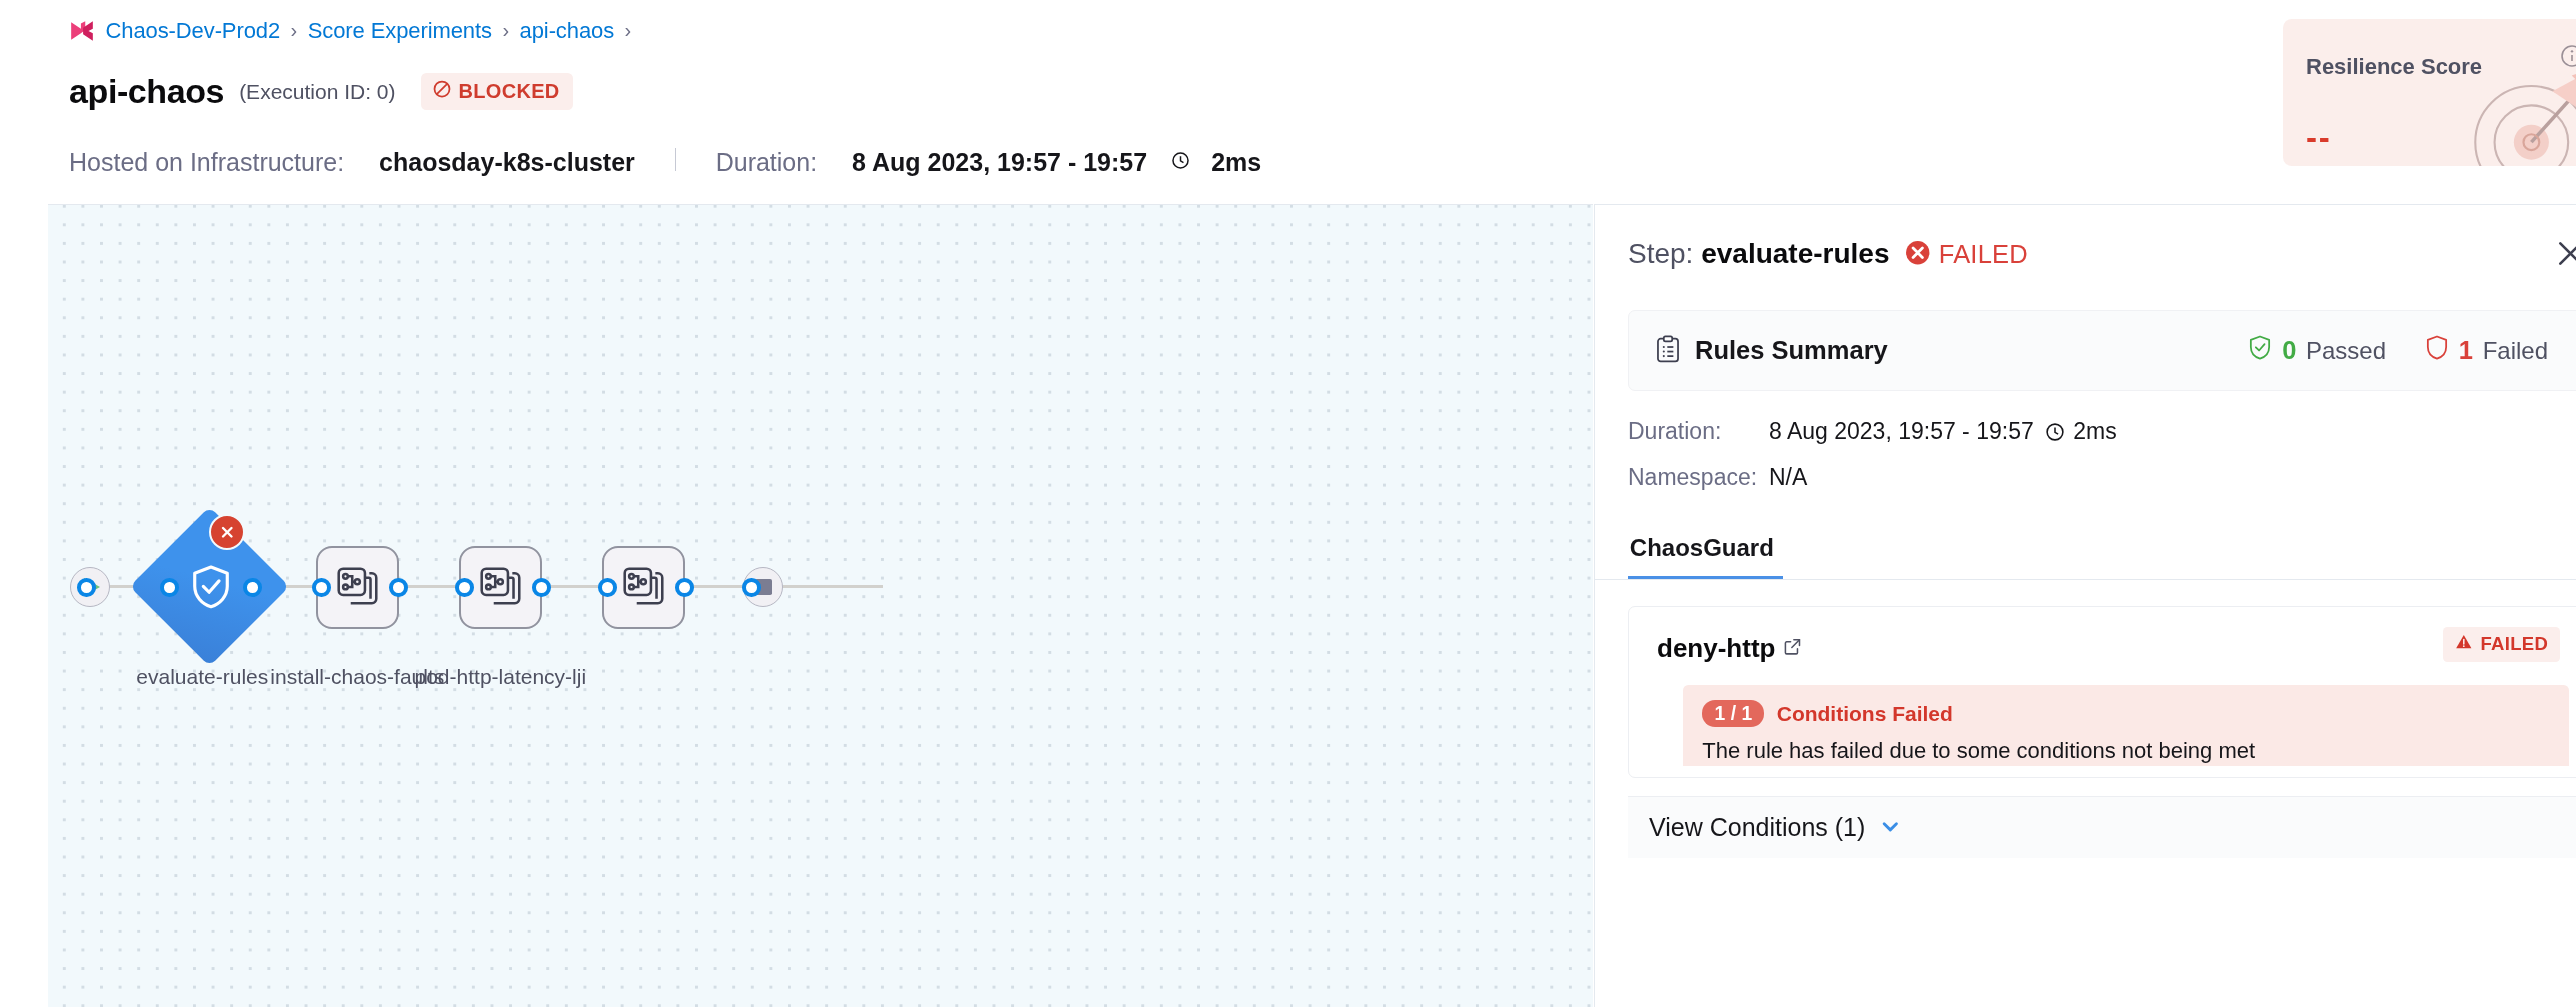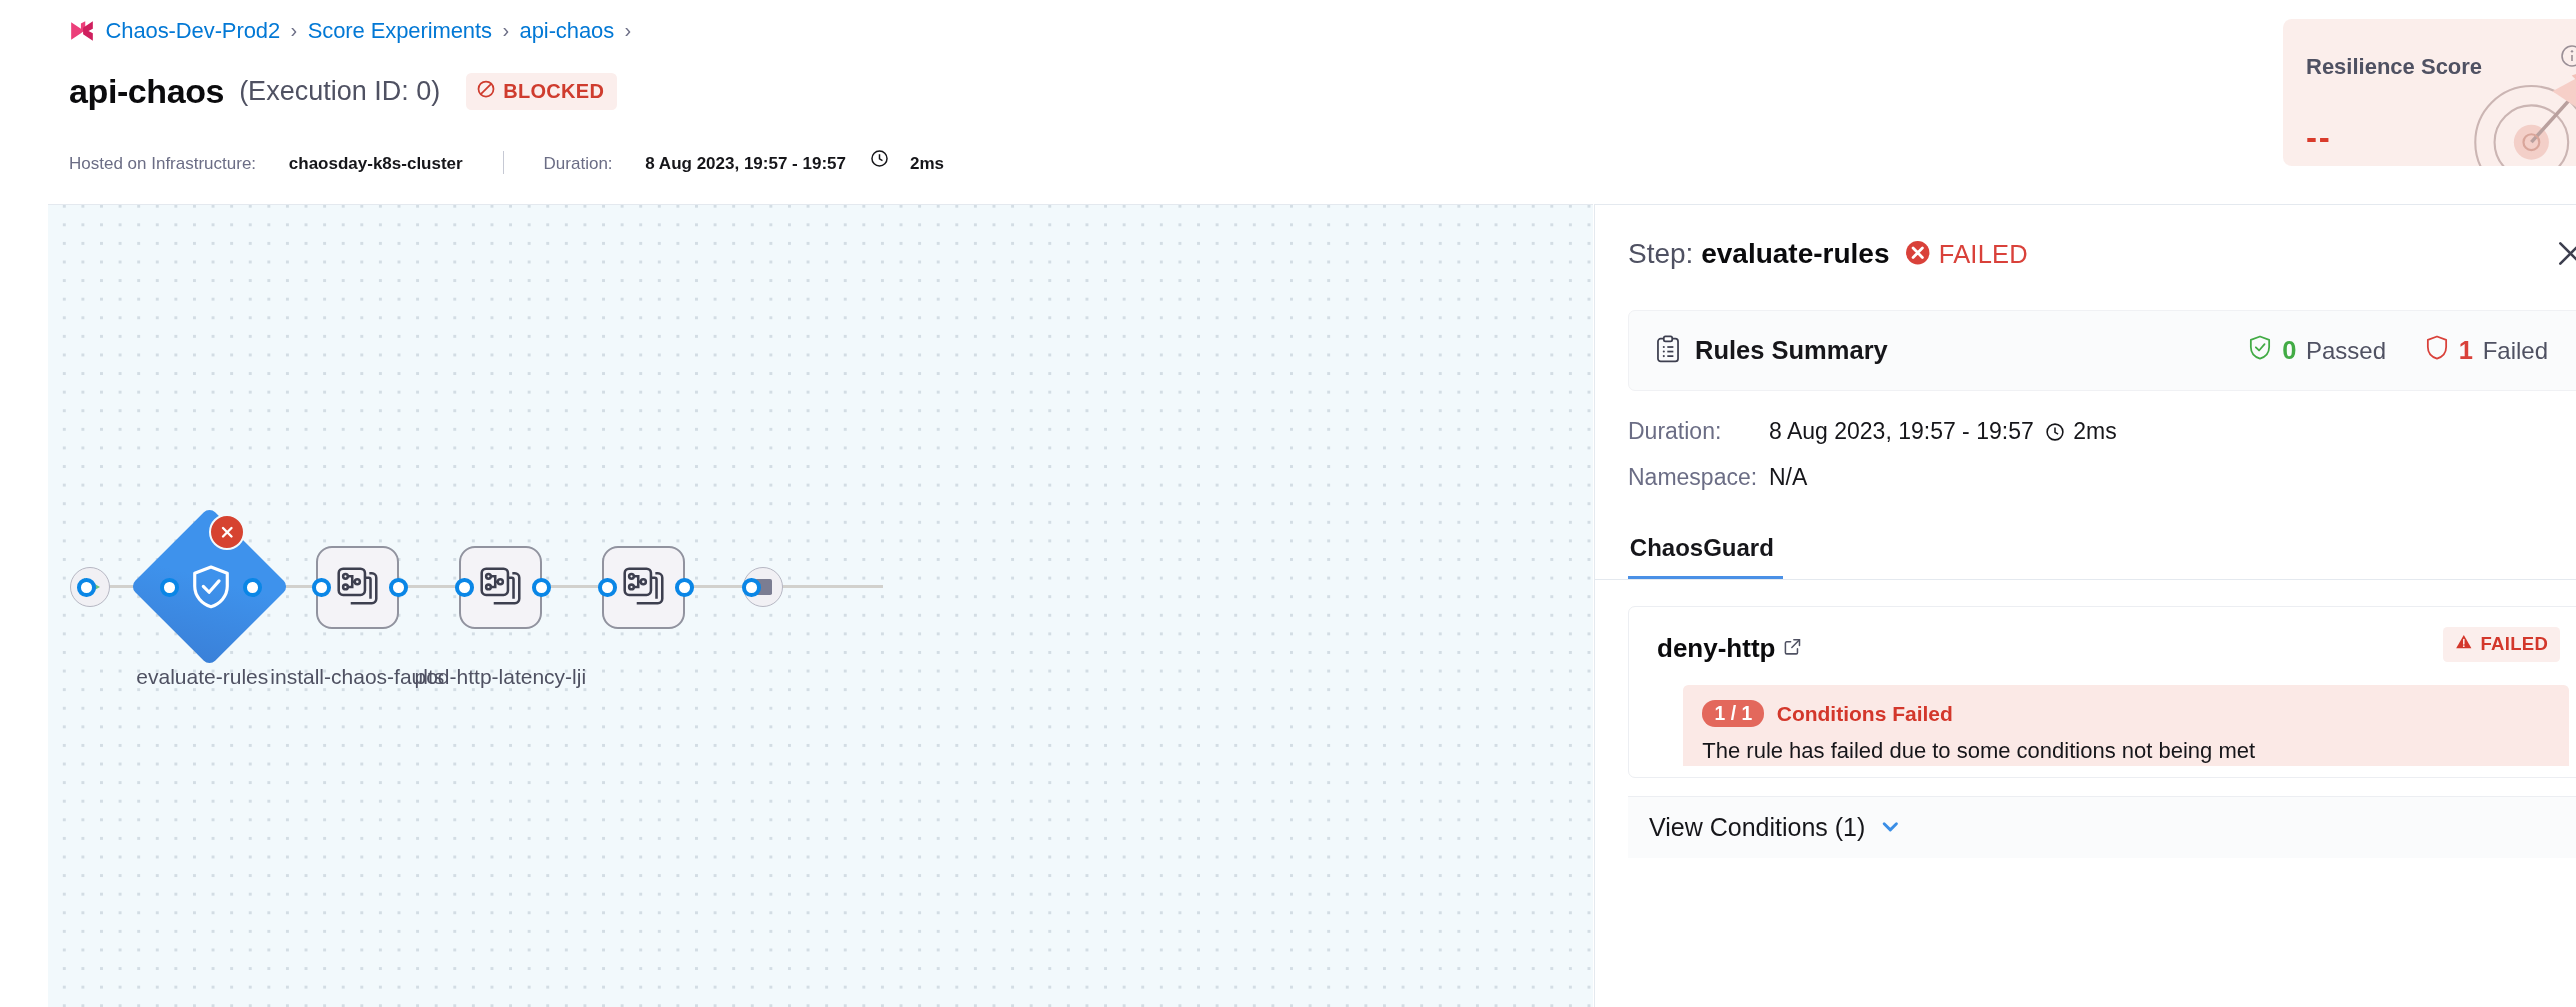--- a/index.html
+++ b/index.html
@@ -23,32 +23,32 @@
   }
   .bc-logo { width: 26px; height: 26px; display:block; }
   .bc-link { color: #0278d5; text-decoration: none; font-size: 22px; letter-spacing:-0.1px;}
   .bc-sep { color: #6b6d85; font-size: 20px; }
 
   .title-row {
     position: absolute; left: 26px; top: 72px;
     display: flex; align-items: center; gap: 15px;
   }
   .page-title { font-size: 34px; font-weight: 700; color: #0b0b0d; letter-spacing:-0.4px; }
-  .exec-id { font-size: 27px; color: #4f5162; font-weight: 400; }
+  .exec-id { font-size: 21px; color: #4f5162; font-weight: 400; }
   .badge-blocked {
     display: inline-flex; align-items: center; gap: 7px;
     background: #fbeeec; color: #cf3c2e;
     border-radius: 5.3px; padding: 6.2px 13px 6.2px 10.5px;
     font-size: 20px; font-weight: 700; letter-spacing: 0.3px;
     margin-left: 10.5px;
   }
   .meta-row {
     position: absolute; left: 26px; top: 148px;
-    display: flex; align-items: flex-end; gap: 14px;
-    font-size: 17px; color: #6b6d85;
+    display: flex; align-items: flex-start; gap: 14px;
+    font-size: 25px; color: #6b6d85;
   }
   .meta-strong { color: #16161a; font-weight: 700; }
   .meta-div { display:inline-block; width:0.9px; height:23px; background:#c6c9d4; margin: 0 26px; }
   .clock-ico { display:inline-block; vertical-align:-2.6px; margin: 0 6.2px 0 8.8px; }
 
   
   .res-card {
     position: absolute; right: 14px; top: 19.3px;
     width: 322px; height: 147px;
     background: #fbeeeb; border-radius: 8.8px; overflow: hidden;

